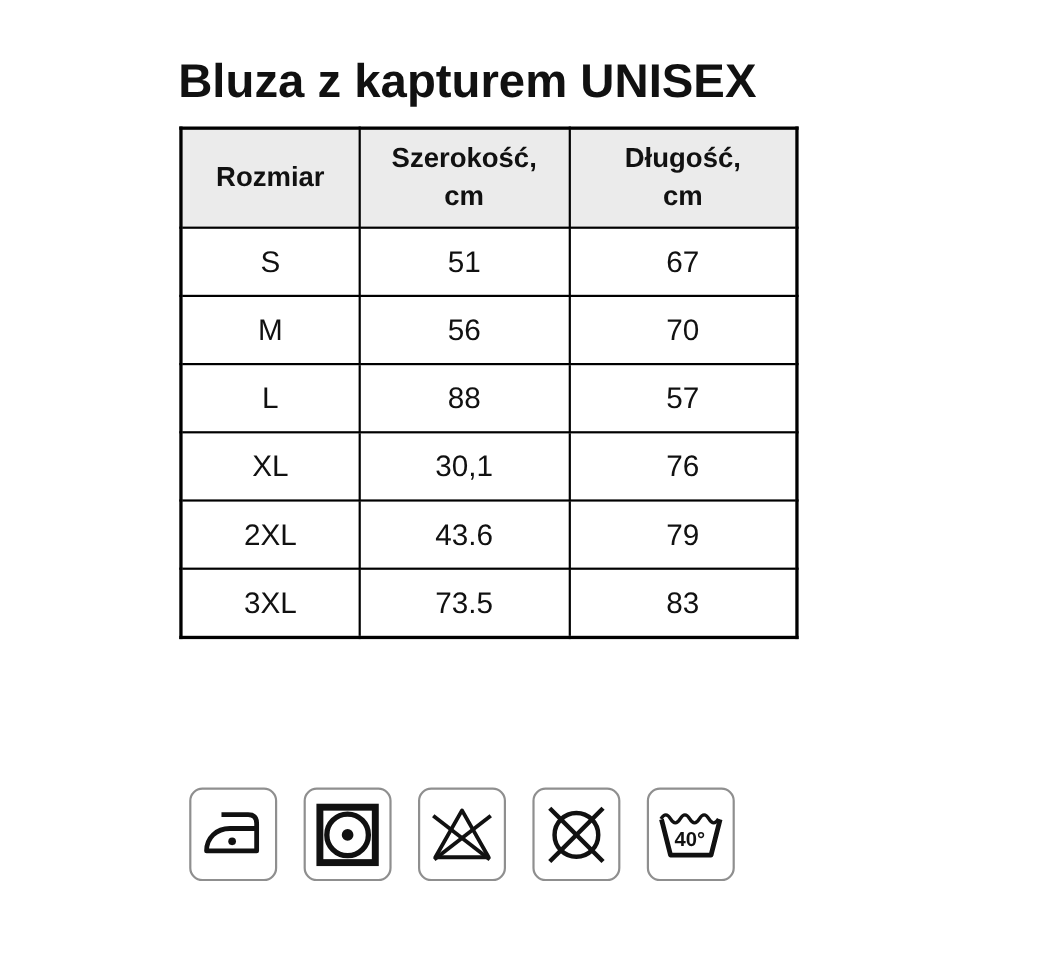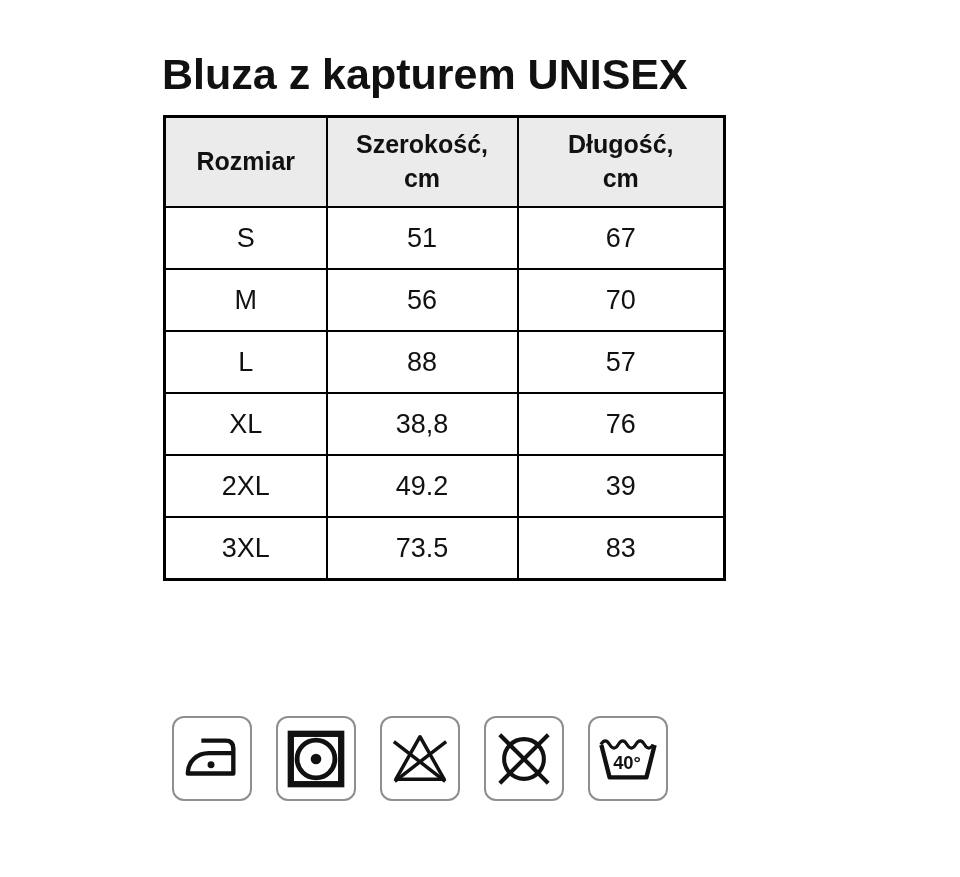--- a/index.html
+++ b/index.html
@@ -109,27 +109,27 @@
         <td>56</td>
         <td>70</td>
       </tr>
       <tr>
         <td>L</td>
         <td>88</td>
         <td>57</td>
       </tr>
       <tr>
         <td>XL</td>
-        <td>38,8</td>
+        <td>30,1</td>
         <td>76</td>
       </tr>
       <tr>
         <td>2XL</td>
-        <td>49.2</td>
-        <td>39</td>
+        <td>43.6</td>
+        <td>79</td>
       </tr>
       <tr>
         <td>3XL</td>
         <td>73.5</td>
         <td>83</td>
       </tr>
     </tbody>
   </table>
 
   <div class="care-row">

